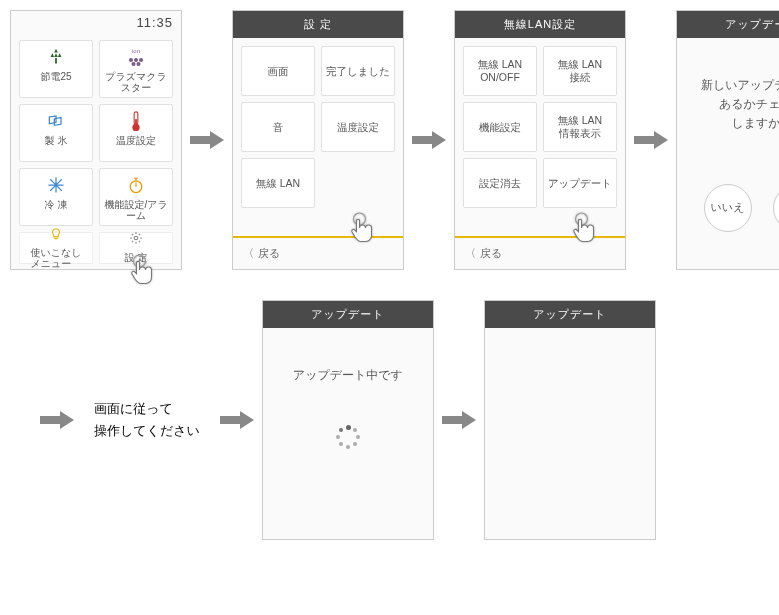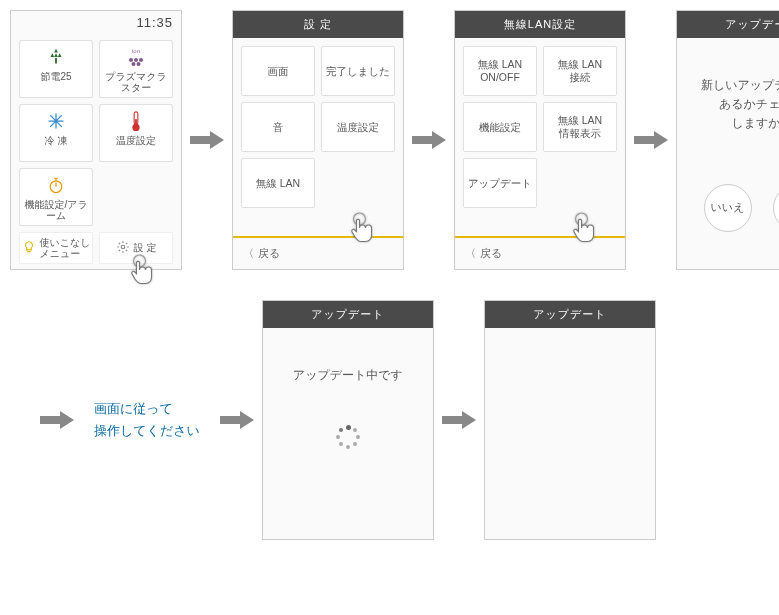--- a/index.html
+++ b/index.html
@@ -83,20 +83,21 @@
   .bottom-cell {
     height: 32px;
     display: flex;
     align-items: center;
     justify-content: center;
     gap: 4px;
     font-size: 10px;
     color: #555;
     background: #fff;
     border: 1px solid #eee;
+    flex-direction: column;
   }
   .clock {
     text-align: right;
     padding: 4px 8px 2px 0;
     font-size: 13px;
     color: #444;
     letter-spacing: 1px;
   }
   .arrow {
     font-size: 28px;
@@ -134,21 +135,21 @@
     display: flex;
     align-items: center;
     justify-content: center;
     font-size: 11px;
     color: #555;
   }
   .tall-panel { height: 260px; }
   .mid-panel { height: 240px; }
   .guidance {
     font-size: 13px;
-    color: #0369a1;
+    color: #000000;
     line-height: 1.7;
     text-align: left;
     padding: 0 12px;
   }
   .spinner {
     width: 24px; height: 24px;
     margin: 40px auto 0;
     position: relative;
   }
   .spinner span {
@@ -194,36 +195,45 @@
                 <circle cx="18" cy="14" r="2" fill="#7a5a8a"></circle>
                 <circle cx="10.5" cy="18" r="2" fill="#7a5a8a"></circle>
                 <circle cx="15.5" cy="18" r="2" fill="#7a5a8a"></circle>
               </svg>
           </div>
           <div class="card-label">プラズマクラスター</div>
         </div>
         <div class="card">
           <div class="card-icon">
             <svg width="20" height="20" viewBox="0 0 24 24">
-                <g stroke="#3a8acc" stroke-width="1.5" fill="none">
-                  <path d="M12 3v18M3 12h18M5 5l14 14M19 5L5 19"></path>
-                </g>
-              </svg>
-          </div>
-          <div class="card-label">冷 凍</div>
+                <rect x="4" y="8" width="8" height="8" fill="none" stroke="#3a8acc" stroke-width="1.5" transform="skewY(-10)"></rect>
+                <rect x="10" y="11" width="8" height="8" fill="none" stroke="#3a8acc" stroke-width="1.5" transform="skewY(-10)"></rect>
+              </svg>
+          </div>
+          <div class="card-label">製 氷</div>
         </div>
         <div class="card">
           <div class="card-icon">
             <svg width="16" height="22" viewBox="0 0 16 24">
                 <rect x="6" y="2" width="4" height="14" rx="2" fill="none" stroke="#c33" stroke-width="1.2"></rect>
                 <circle cx="8" cy="19" r="4" fill="#c33"></circle>
                 <rect x="7" y="10" width="2" height="8" fill="#c33"></rect>
               </svg>
           </div>
           <div class="card-label">温度設定</div>
+        </div>
+        <div class="card">
+          <div class="card-icon">
+            <svg width="20" height="20" viewBox="0 0 24 24">
+                <g stroke="#3a8acc" stroke-width="1.5" fill="none">
+                  <path d="M12 3v18M3 12h18M5 5l14 14M19 5L5 19"></path>
+                </g>
+              </svg>
+          </div>
+          <div class="card-label">冷 凍</div>
         </div>
         <div class="card">
           <div class="card-icon">
             <svg width="20" height="20" viewBox="0 0 24 24">
                 <circle cx="12" cy="14" r="7" fill="none" stroke="#e69a00" stroke-width="1.5"></circle>
                 <path d="M12 14V9M10 4h4M12 4v3" stroke="#e69a00" stroke-width="1.5" fill="none"></path>
               </svg>
           </div>
           <div class="card-label">機能設定/アラーム</div>
         </div>
@@ -298,20 +308,21 @@
     <div class="panel-header">無線LAN設定</div>
     <div class="panel-body">
       <div class="grid2">
         <div class="text-only-card" style="white-space:pre-line">無線 LAN
 ON/OFF</div>
         <div class="text-only-card" style="white-space:pre-line">無線 LAN
 接続</div>
         <div class="text-only-card" style="white-space:pre-line">機能設定</div>
         <div class="text-only-card" style="white-space:pre-line">無線 LAN
 情報表示</div>
+        <div class="text-only-card" style="white-space:pre-line">設定消去</div>
         <div class="text-only-card" style="white-space:pre-line">アップデート</div>
       </div>
     </div>
     <div class="panel-footer">
       <span class="back-link">
           <span>〈</span>
           <span>戻る</span>
         </span>
     </div>
     <div class="cursor" style="right:24px; bottom:24px;">

